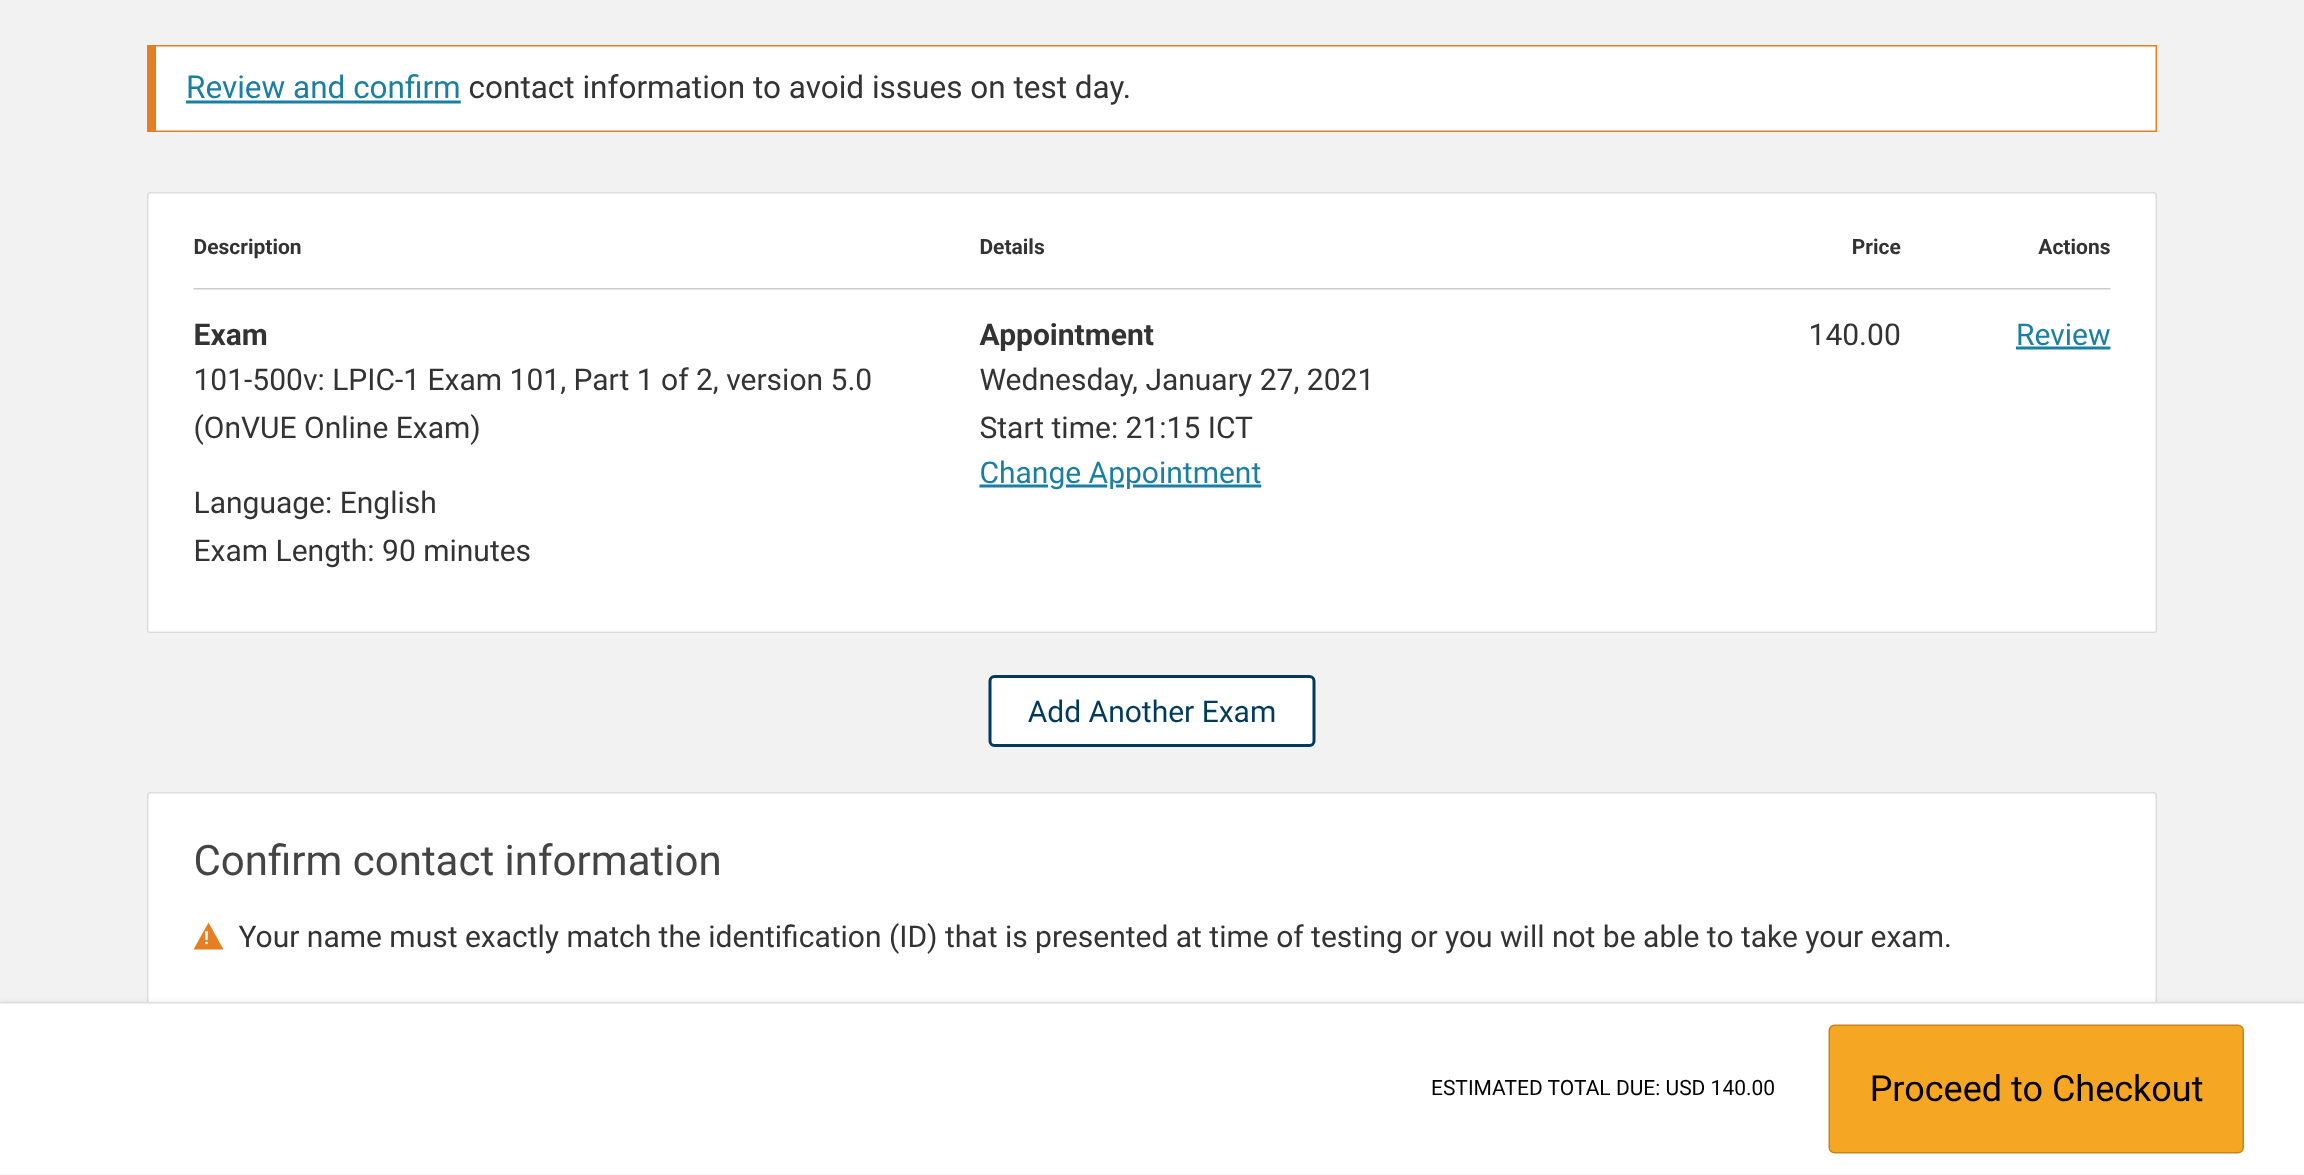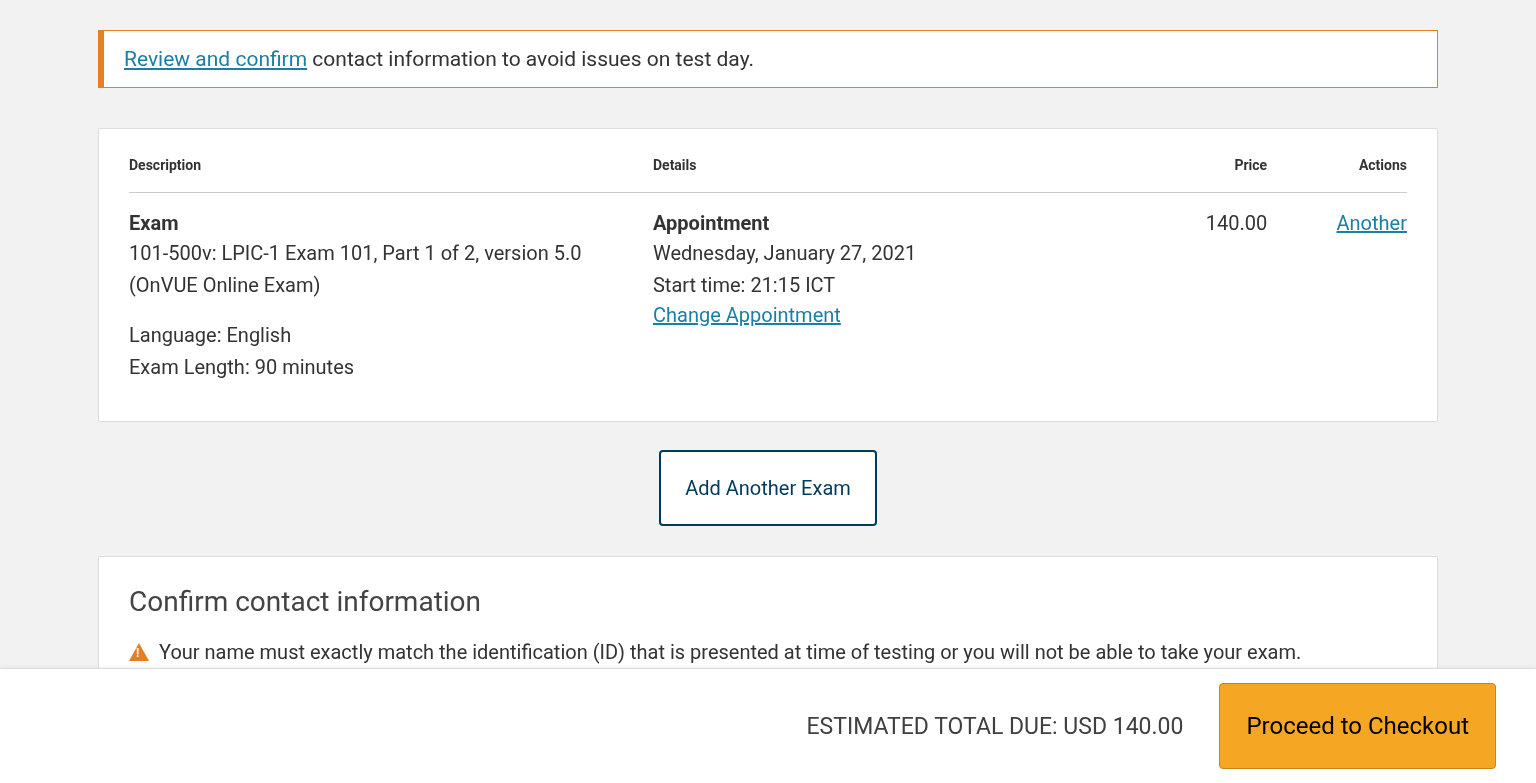--- a/index.html
+++ b/index.html
@@ -82,21 +82,21 @@
     .cell-spacer {
       height: 18px;
     }
     .link {
       color: #1a7fa3;
       text-decoration: underline;
       cursor: pointer;
     }
     .btn-outline {
       display: inline-block;
-      padding: 24px 24px;
+      padding: 10px 24px;
       border: 2px solid #003a5d;
       color: #003a5d;
       background: #fff;
       font-size: 20px;
       border-radius: 4px;
       cursor: pointer;
       font-family: inherit;
     }
     .center-row {
       text-align: center;
@@ -151,22 +151,22 @@
       background: #fff;
       border-top: 1px solid #ddd;
       box-shadow: 0 -1px 4px rgba(0,0,0,0.06);
       padding: 14px 40px;
       display: flex;
       justify-content: flex-end;
       align-items: center;
       gap: 36px;
     }
     .total-text {
-      font-size: 23px;
-      color: #404040;
+      font-size: 14px;
+      color: #000000;
     }
     .btn-primary {
       background: #f5a623;
       border: 1px solid #c7841a;
       color: #000000;
       font-size: 24px;
       padding: 28px 26px;
       border-radius: 4px;
       cursor: pointer;
       font-family: inherit;
@@ -199,21 +199,21 @@
           <div class="cell-line">Exam Length: 90 minutes</div>
         </div>
         <div class="col-details">
           <div class="cell-strong">Appointment</div>
           <div class="cell-line">Wednesday, January 27, 2021</div>
           <div class="cell-line">Start time: 21:15 ICT</div>
           <a href="#" class="link">Change Appointment</a>
         </div>
         <div class="col-price">140.00</div>
         <div class="col-actions">
-          <a href="#" class="link">Another</a>
+          <a href="#" class="link">Review</a>
         </div>
       </div>
     </div>
   </div>
 
   <div class="center-row">
     <button class="btn-outline">Add Another Exam</button>
   </div>
 
   <div class="section-card">

